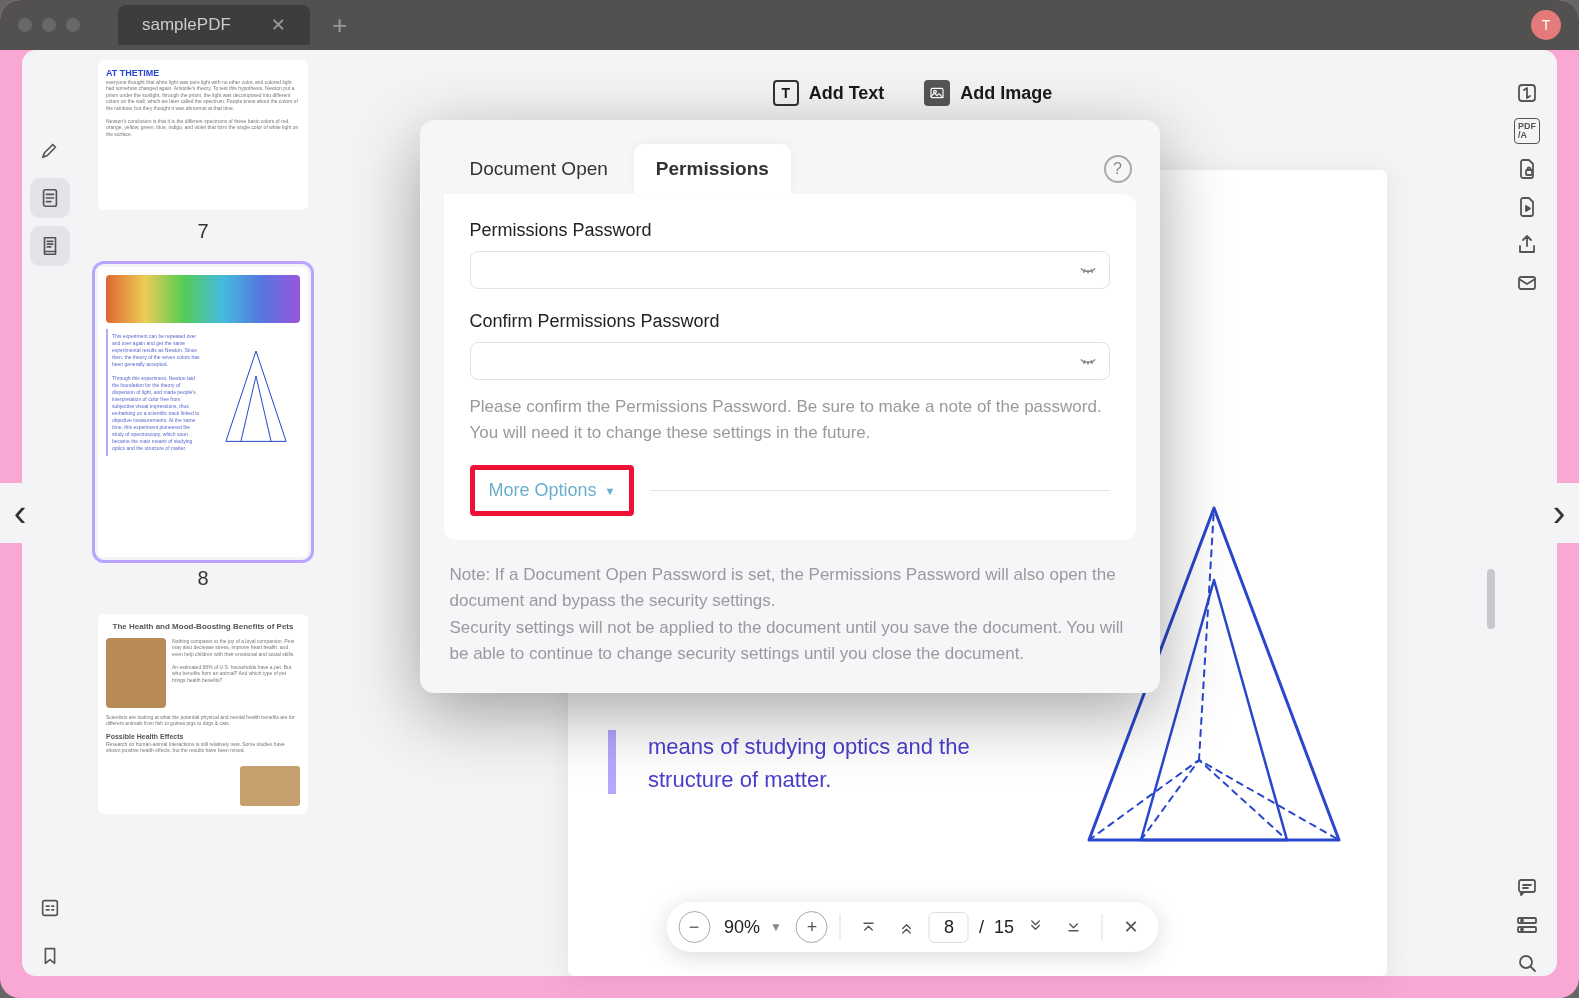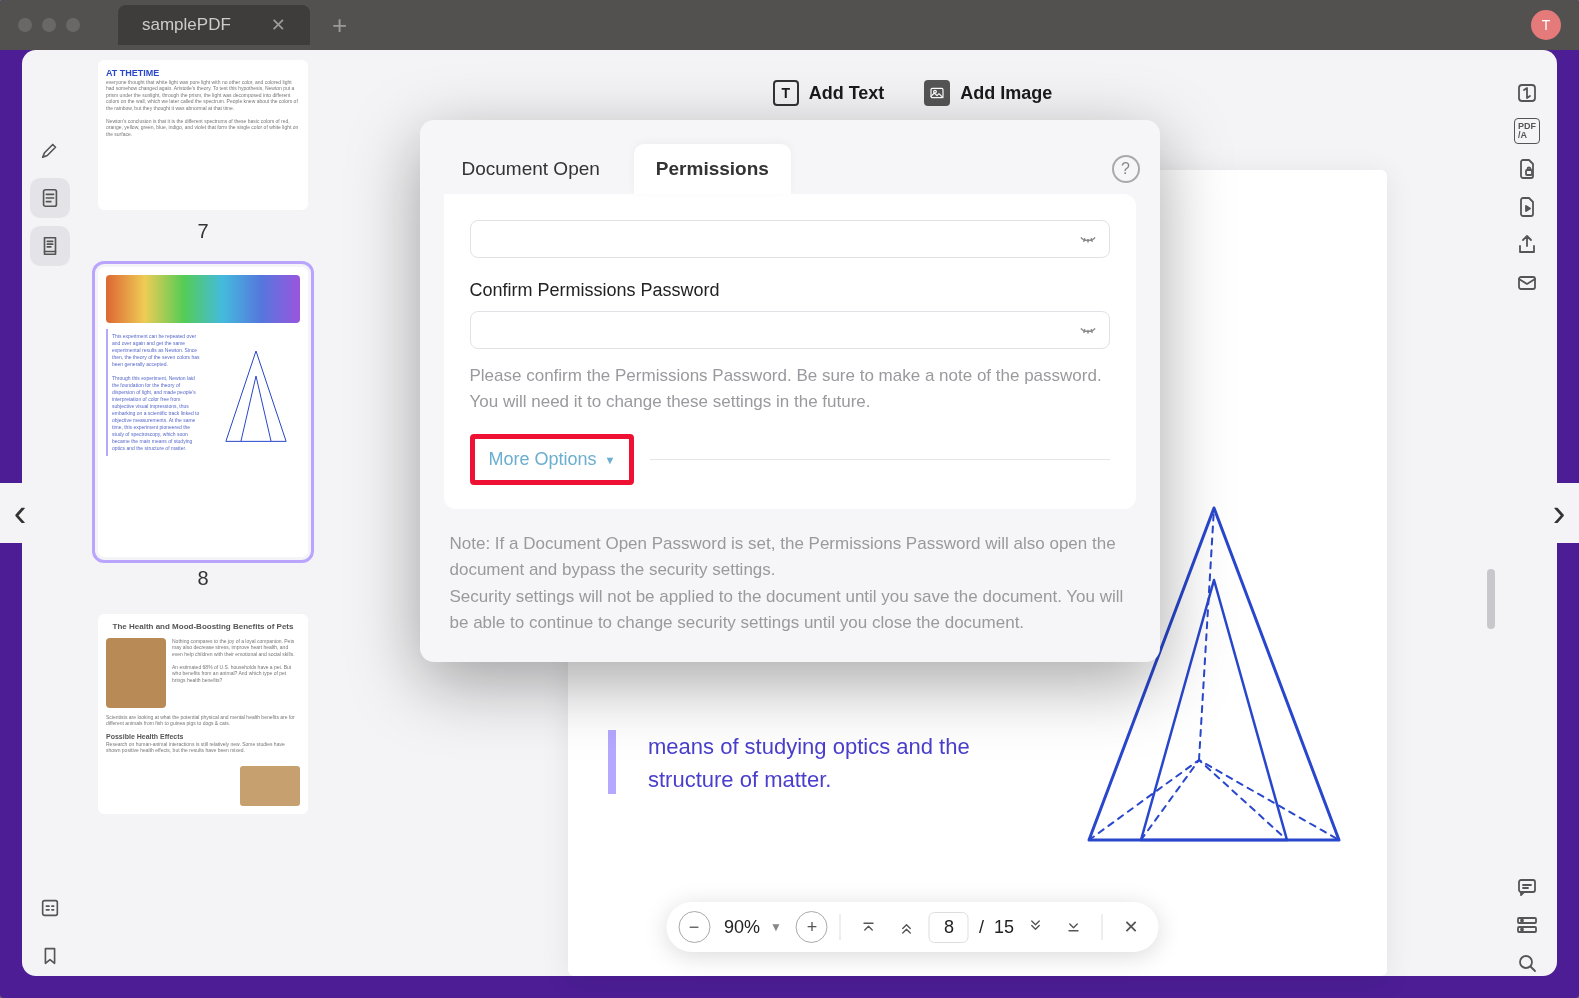--- a/index.html
+++ b/index.html
@@ -1,18 +1,18 @@
 <!DOCTYPE html>
 <html><head>
 <meta charset="utf-8">
 <style>
 * { margin: 0; padding: 0; box-sizing: border-box; font-family: -apple-system, BlinkMacSystemFont, "Segoe UI", Helvetica, Arial, sans-serif; }
 html, body { width: 100%; height: 100%; background: #666; overflow: hidden; }
 
-.window { position: absolute; inset: 0; background: #4c1d95; border-radius: 4px; overflow: hidden; }
+.window { position: absolute; inset: 0; background: #f9a8d4; border-radius: 20px; overflow: hidden; }
 .titlebar { height: 50px; background: #535150; display: flex; align-items: center; }
 .traffic { display: flex; gap: 10px; padding: 0 18px; }
 .traffic .dot { width: 14px; height: 14px; border-radius: 50%; background: #6a6866; }
 .tabstrip { display: flex; align-items: center; height: 100%; margin-left: 20px; }
 .tab { display: flex; align-items: center; gap: 40px; height: 40px; padding: 0 24px; background: #3f3d3c; color: #ccc; border-radius: 8px 8px 0 0; font-size: 17px; }
 .tab .close { color: #9a9a9a; font-size: 18px; }
 .newtab { color: #9a9a9a; font-size: 26px; padding: 0 22px; }
 .avatar { margin-left: auto; margin-right: 18px; width: 30px; height: 30px; border-radius: 50%; background: #e47a7a; color: #fff; display: flex; align-items: center; justify-content: center; font-size: 14px; }
 
 .content { position: absolute; top: 50px; left: 22px; right: 22px; bottom: 22px; background: #f4f4f6; border-radius: 14px; display: flex; }
@@ -59,21 +59,21 @@
 .btb.circle { border: 1.5px solid #aaa; }
 .btb-sep { width: 1px; height: 26px; background: #ddd; margin: 0 6px; }
 .zoom { display: flex; align-items: center; gap: 4px; padding: 0 8px; font-size: 18px; color: #222; }
 .zoom .caret { font-size: 12px; color: #888; margin-left: 6px; }
 .pagebox { display: flex; align-items: center; gap: 10px; font-size: 18px; color: #222; }
 .pagebox .cur { border: 1px solid #ddd; border-radius: 6px; padding: 4px 14px; }
 
 .modal-overlay { position: absolute; inset: 0; display: flex; align-items: flex-start; justify-content: center; padding-top: 120px; }
 .modal-overlay::before { content: ""; position: absolute; inset: 0; }
 .modal { position: relative; width: 740px; background: #f6f6f8; border-radius: 14px; box-shadow: 0 20px 70px rgba(0,0,0,.35); padding: 24px 0 26px; }
-.modal .tabs { display: flex; gap: 12px; padding: 0 20px; align-items: center; }
+.modal .tabs { display: flex; gap: 4px; padding: 0 28px; align-items: center; }
 .mtab { padding: 14px 22px; font-size: 19px; color: #333; border-radius: 10px 10px 0 0; cursor: pointer; }
 .mtab.active { background: #fff; font-weight: 600; box-shadow: 0 -2px 10px rgba(0,0,0,.04); }
 .help { margin-left: auto; width: 28px; height: 28px; border: 2px solid #aaa; border-radius: 50%; color: #888; display: flex; align-items: center; justify-content: center; font-size: 16px; }
 .panel { background: #fff; border-radius: 0 12px 12px 12px; margin: 0 24px; padding: 26px 26px 24px; }
 .field-label { font-size: 18px; color: #222; margin-bottom: 10px; }
 .pw-wrap { position: relative; margin-bottom: 22px; }
 .pw-wrap input { width: 100%; height: 38px; border: 1px solid #e2e2e6; border-radius: 8px; padding: 0 42px 0 12px; font-size: 15px; background: #fff; }
 .eye { position: absolute; right: 12px; top: 50%; transform: translateY(-50%); color: #888; }
 .hint { color: #9a9a9e; font-size: 17px; line-height: 1.5; margin-top: -8px; margin-bottom: 20px; }
 .more-row { display: flex; align-items: center; gap: 16px; }
@@ -313,20 +313,21 @@
   </div>
 
   <div class="modal-overlay">
     <div class="modal">
       <div class="tabs">
         <div class="mtab">Document Open</div>
         <div class="mtab active">Permissions</div>
         <div class="help">?</div>
       </div>
       <div class="panel">
+        <div class="field-label">Permissions Password</div>
         <div class="pw-wrap">
           <input type="password" style="">
           <span class="eye">
             <svg width="20" height="20" viewBox="0 0 24 24">
                 <path d="M4 13c3 4 13 4 16 0M8 14l-1 3M12 15v3M16 14l1 3"></path>
               </svg>
           </span>
         </div>
         <div class="field-label">Confirm Permissions Password</div>
         <div class="pw-wrap">

